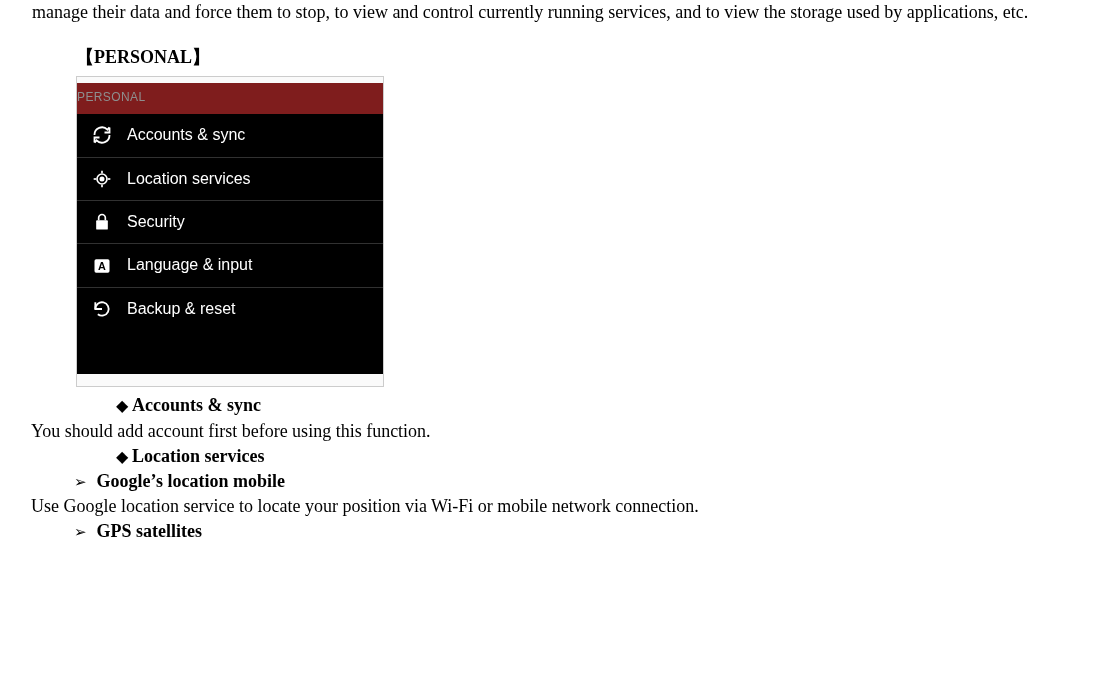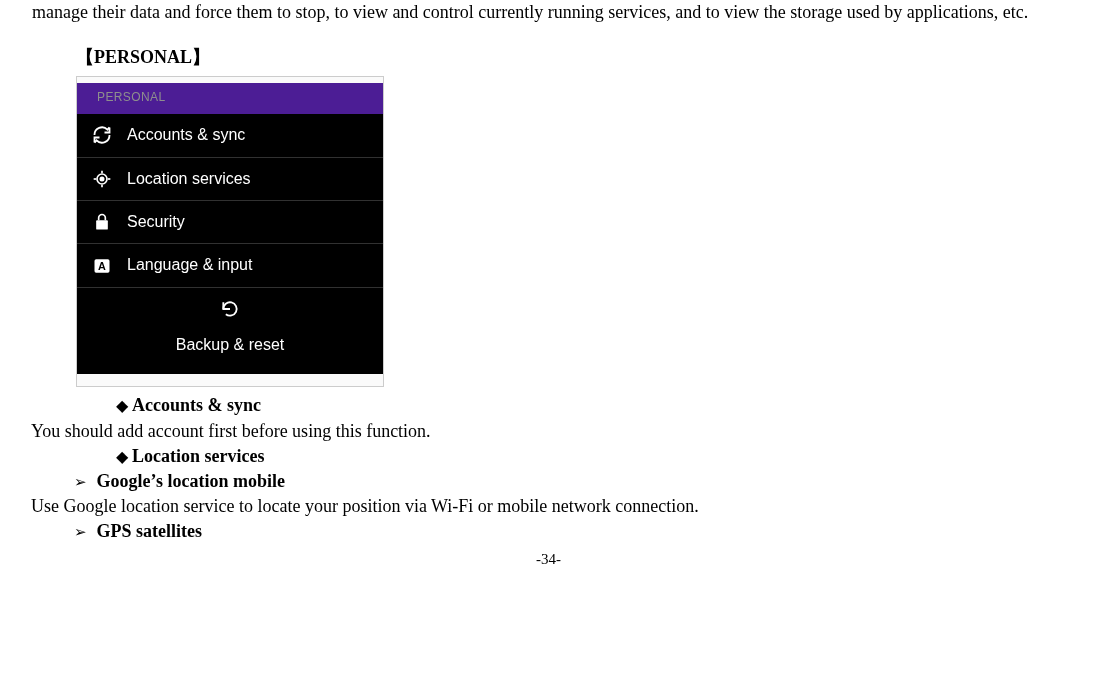--- a/index.html
+++ b/index.html
@@ -39,32 +39,32 @@
     box-sizing: border-box;
     padding: 6px 0 12px 0;
     display: flex;
     flex-direction: column;
   }
   .ss-header {
     color: #8e8e8e;
     font-family: Arial, Helvetica, sans-serif;
     font-size: 12px;
     letter-spacing: 0.4px;
-    padding: 6px 14px 8px 20px;
-    background: #4c1d95;
+    padding: 6px 14px 8px 0;
+    background: #7f1d1d;
   }
   .ss-item {
     display: flex;
     align-items: center;
     gap: 14px;
     padding: 10px 14px;
     background: #000;
     border-bottom: 1px solid #313131;
   }
-  .ss-item:last-child { border-bottom: none; flex-direction: column; }
+  .ss-item:last-child { border-bottom: none; }
   .ss-icon {
     width: 22px;
     height: 22px;
     display: flex;
     align-items: center;
     justify-content: center;
     flex: 0 0 22px;
     color: #fff;
   }
   .ss-icon svg { display: block; }
@@ -186,14 +186,13 @@
     <span class="arrow-sym">➢</span>
     <span class="bullet-text-bold">Google’s location mobile</span>
   </div>
   <div class="body-line">Use Google location service to locate your position via Wi-Fi or mobile network connection.</div>
 
   <div class="arrow-row">
     <span class="arrow-sym">➢</span>
     <span class="bullet-text-bold">GPS satellites</span>
   </div>
 
-  <div class="page-num">-34-</div>
 </div>
 
 </body></html>

